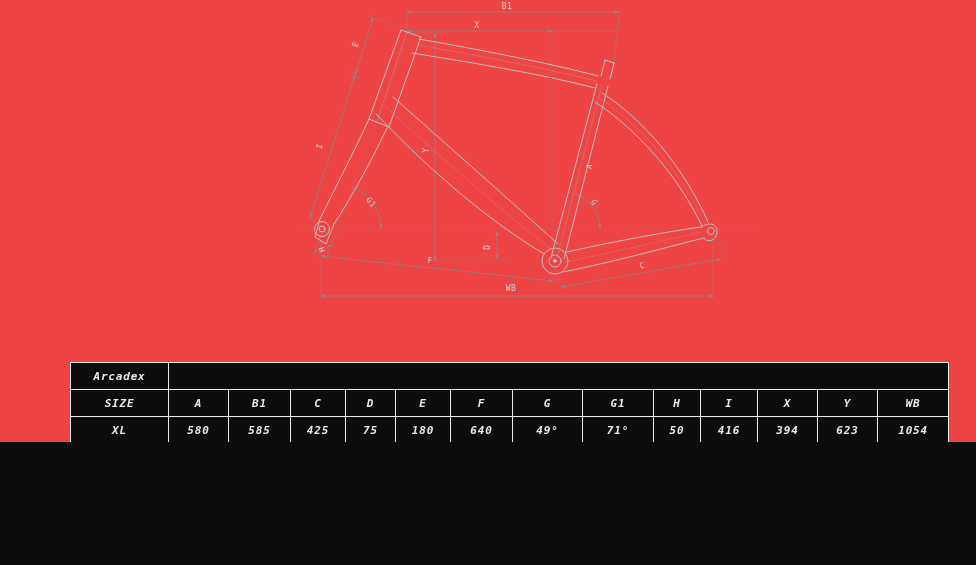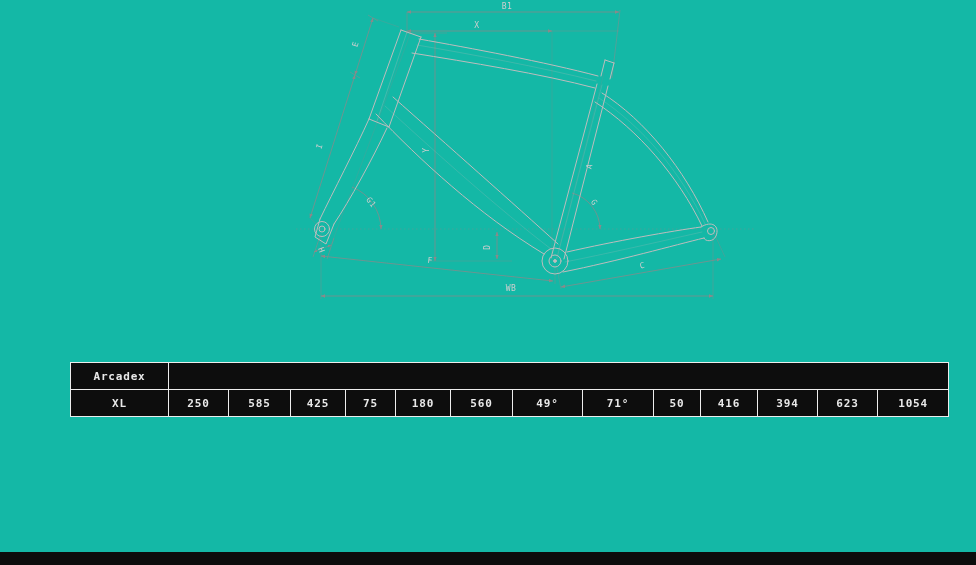--- a/index.html
+++ b/index.html
@@ -1,19 +1,19 @@
 <!DOCTYPE html>
 <html><head>
 <meta charset="utf-8">
 <style>
   html,body{margin:0;padding:0;background:#0c0c0c;}
-  #screen{position:relative;width:976px;height:552px;background:#14b8a6;overflow:hidden;
+  #screen{position:relative;width:976px;height:442px;background:#ef4444;overflow:hidden;
           font-family:"DejaVu Sans Mono","Liberation Mono",monospace;}
   #diagram{position:absolute;left:0;top:0;}
-  #geo-table{position:absolute;left:70px;top:362px;width:878px;border-collapse:collapse;table-layout:fixed;}
+  #geo-table{position:absolute;left:70px;top:362px;width:878px;border-collapse:collapse;table-layout:fixed;font-style:italic;}
   #geo-table td,#geo-table th{border:1px solid #ededed;background:#0d0d0d;color:#e9e9e9;
           font-family:"DejaVu Sans Mono","Liberation Mono",monospace;
           font-size:11px;font-weight:bold;text-align:center;vertical-align:middle;
           height:26px;padding:0;letter-spacing:0.8px;white-space:nowrap;}
   #geo-table .spacer{border-left:none;}
   .dimtxt{fill:#cfcfcf;font-family:"DejaVu Sans Mono","Liberation Mono",monospace;
           font-size:8px;letter-spacing:.5px;}
 </style>
 </head>
 <body>
@@ -153,27 +153,43 @@
         <col style="width:60px">
       <col style="width:60px">
         <col style="width:71px">
     </colgroup>
     <tbody>
         <tr>
       <td>Arcadex</td>
       <td class="spacer" colspan="13"></td>
     </tr>
     <tr>
+      <th>SIZE</th>
+      <th>A</th>
+      <th>B1</th>
+      <th>C</th>
+      <th>D</th>
+      <th>E</th>
+      <th>F</th>
+      <th>G</th>
+      <th>G1</th>
+      <th>H</th>
+      <th>I</th>
+      <th>X</th>
+      <th>Y</th>
+      <th>WB</th>
+    </tr>
+    <tr>
       <td>XL</td>
-      <td>250</td>
+      <td>580</td>
       <td>585</td>
       <td>425</td>
       <td>75</td>
       <td>180</td>
-      <td>560</td>
+      <td>640</td>
       <td>49°</td>
       <td>71°</td>
       <td>50</td>
       <td>416</td>
       <td>394</td>
       <td>623</td>
       <td>1054</td>
     </tr>
   </tbody>
     </table>

